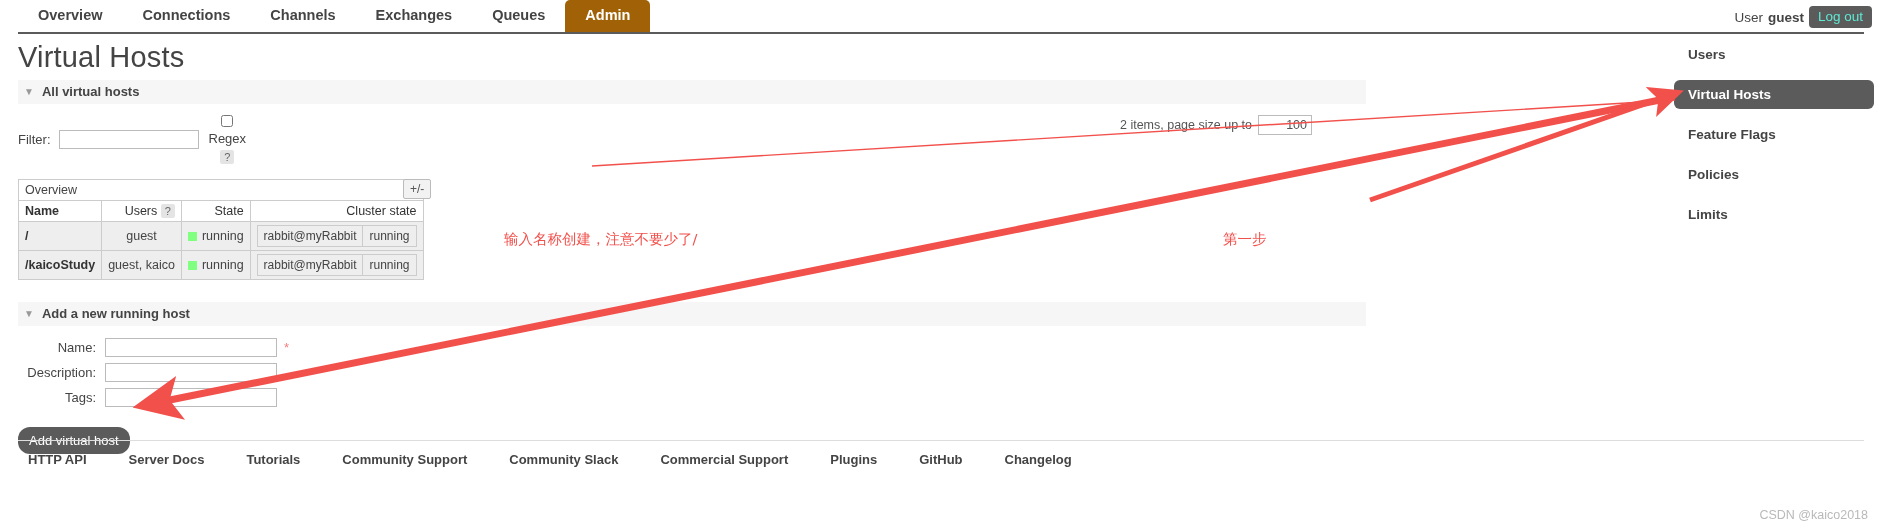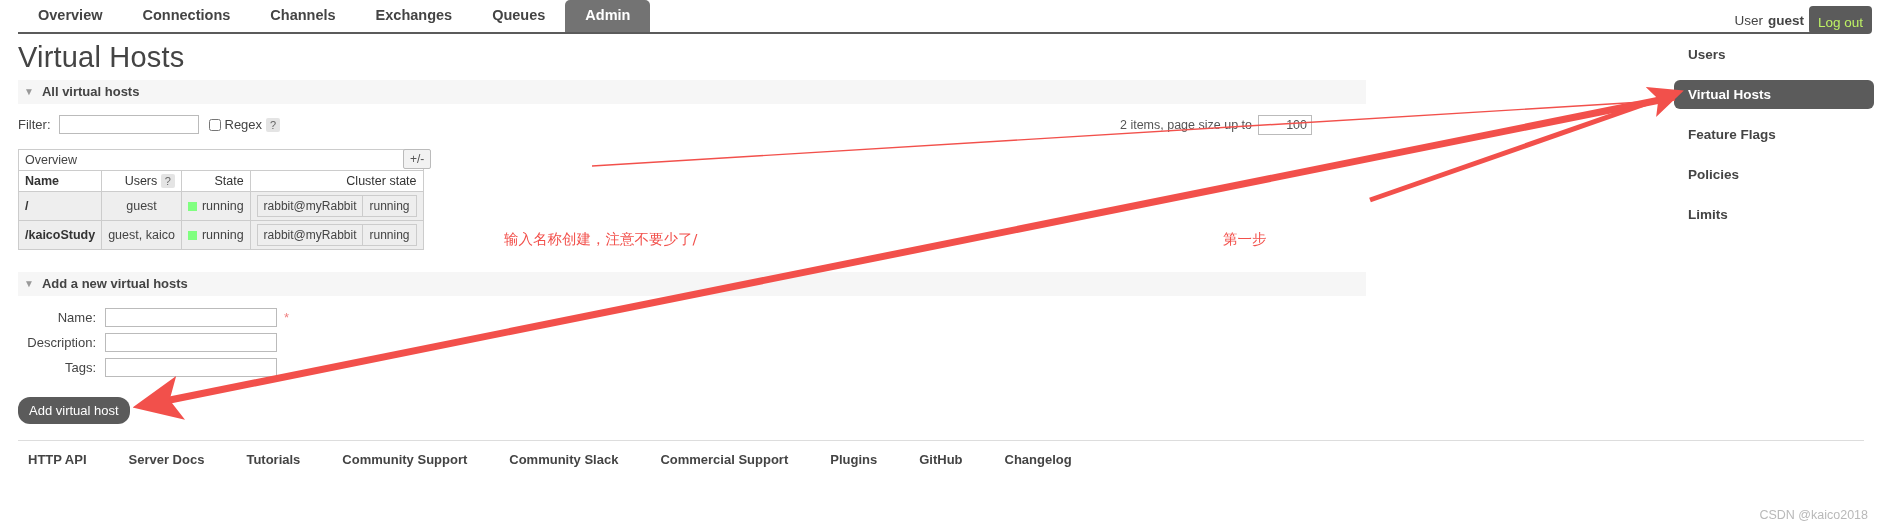--- a/index.html
+++ b/index.html
@@ -16,33 +16,33 @@
   #topnav {
     position: absolute; left: 0; top: 0; width: 1882px; height: 33px;
     background: #ffffff;
   }
   #topnav .tabs { display: flex; align-items: flex-start; height: 33px; padding-left: 18px; }
   #topnav .tab {
     font-size: 14.5px; font-weight: bold; color: #444;
     padding: 8px 20px 9px 20px; text-decoration: none; line-height: 1;
     border-radius: 5px 5px 0 0; white-space: nowrap;
   }
-  #topnav .tab.active { background: #737373; color: #ffffff; }
+  #topnav .tab.active { background: #a16207; color: #ffffff; }
   #navrule {
     position: absolute; left: 18px; top: 32px; width: 1846px; height: 2px;
     background: #5b5b5b;
   }
   #userbox {
     position: absolute; right: 10px; top: 6px;
     font-size: 13.5px; color: #444; display: flex; align-items: center; gap: 5px;
   }
   #userbox .uname { font-weight: bold; }
   #logout {
-    background: #5b5b5b; color: #bef264; font-size: 13.5px;
-    padding: 9px 9px 4px 9px; border-radius: 4px; border: none;
+    background: #5b5b5b; color: #5eead4; font-size: 13.5px;
+    padding: 3px 9px 4px 9px; border-radius: 4px; border: none;
     font-family: "Liberation Sans", sans-serif; cursor: pointer;
   }
 
   
   #main { position: absolute; left: 0; top: 33px; width: 1370px; }
   h1#page-title {
     font-size: 29px; font-weight: normal; color: #444;
     margin: 8px 0 4px 18px; letter-spacing: 0.2px;
   }
 
@@ -56,21 +56,21 @@
 
   .filter-row {
     margin: 11px 0 0 18px; display: flex; align-items: center;
     font-size: 13px; color: #444; position: relative;
   }
   .filter-row label.flabel { margin-right: 8px; }
   #filter-input {
     width: 140px; height: 19px; border: 1px solid #bbb; background: #fff;
     font-family: "Liberation Sans", sans-serif; font-size: 12px; padding: 1px 3px;
   }
-  .regex-wrap { display: flex; align-items: center; margin-left: 10px; gap: 4px; }
+  .regex-wrap { display: flex; align-items: center; margin-left: 10px; gap: 4px; flex-direction: column; }
   #regex-check { width: 12px; height: 12px; margin: 0; }
   .qmark {
     background: #e4e4e4; color: #666; font-size: 11px;
     padding: 1px 4px; border-radius: 2px; cursor: pointer;
   }
 
   #paging {
     position: absolute; right: 58px; top: 0; display: flex;
     align-items: center; gap: 6px; font-size: 12.5px; color: #555;
     white-space: nowrap;
@@ -264,21 +264,21 @@
         </td>
       </tr>
     </tbody>
       </table>
     <span id="plusminus">+/-</span>
   </div>
 
   <div id="addform">
     <div class="section-head">
       <span class="tri">▼</span>
-      <span>Add a new virtual hosts</span>
+      <span>Add a new running host</span>
     </div>
 
     <div class="form-grid">
       <div class="form-row">
         <span class="lbl">Name:</span>
         <input class="fi" type="text" value="" style="">
         <span class="req">*</span>
       </div>
       <div class="form-row">
         <span class="lbl">Description:</span>

